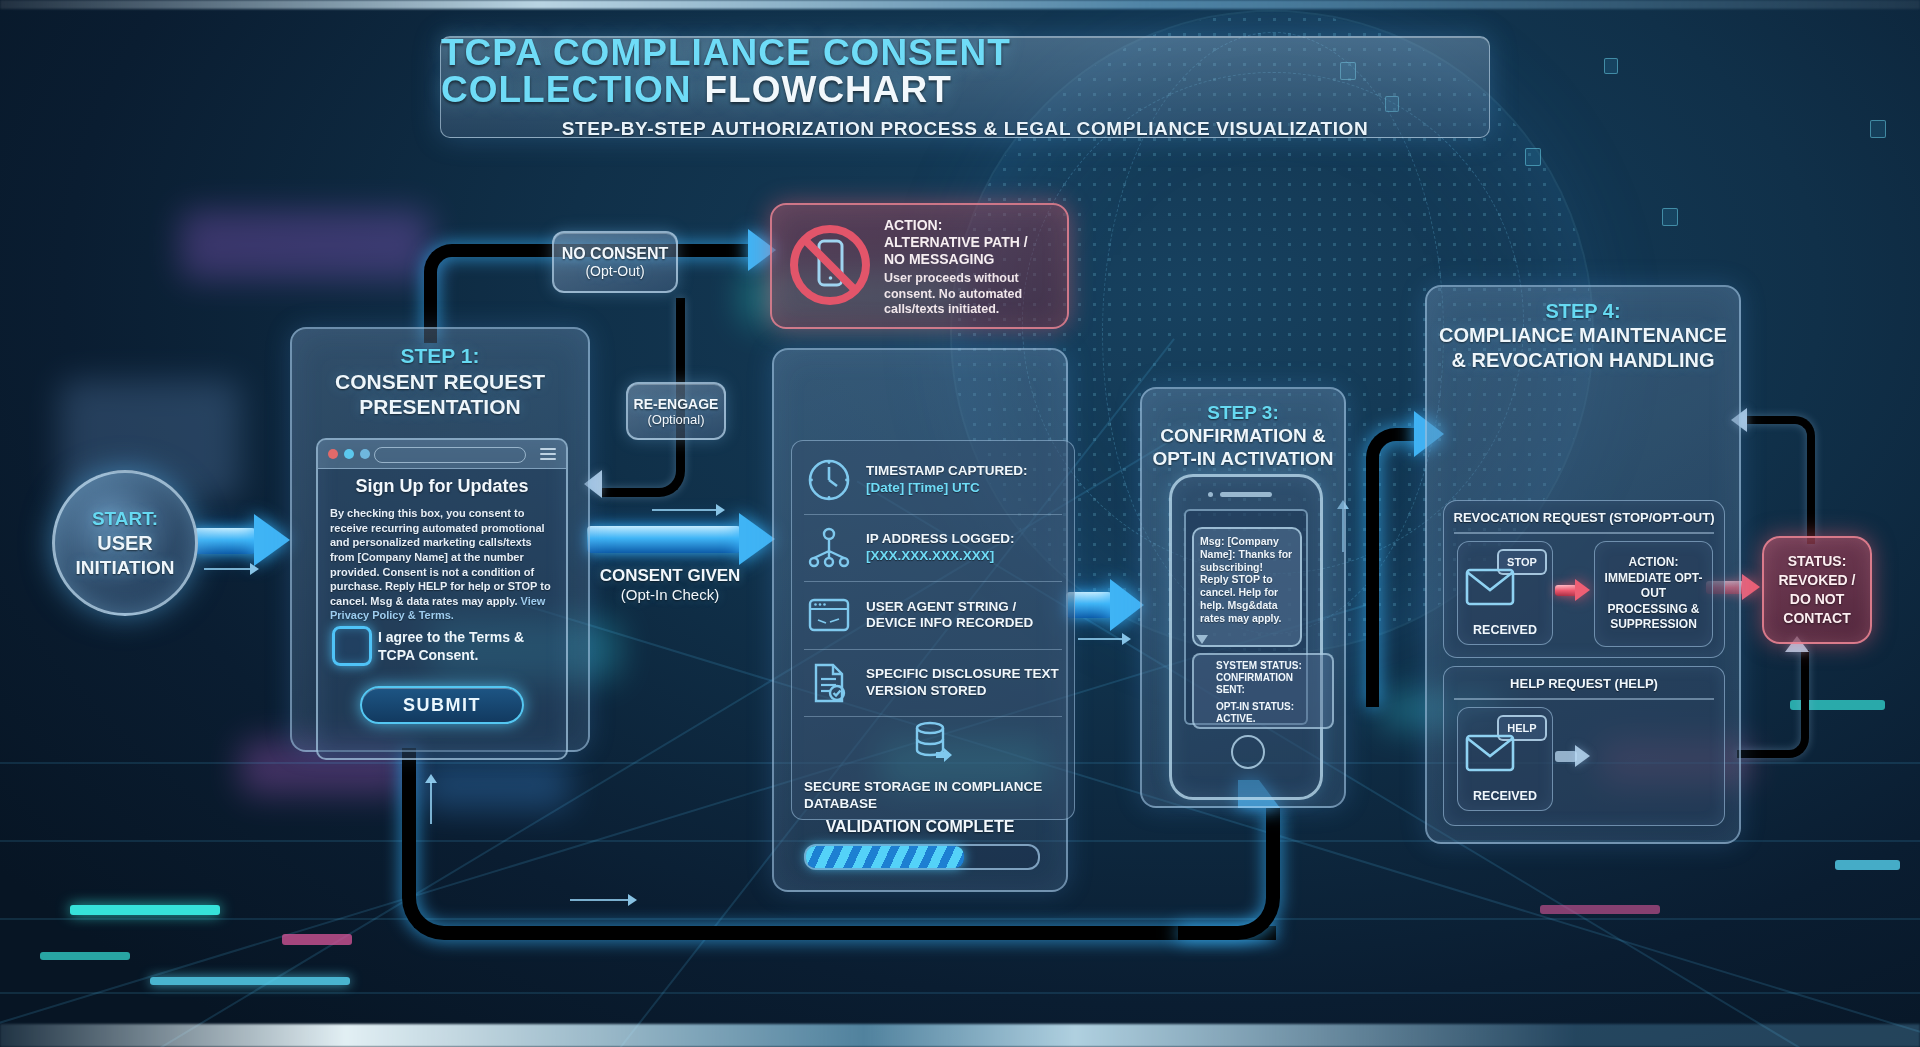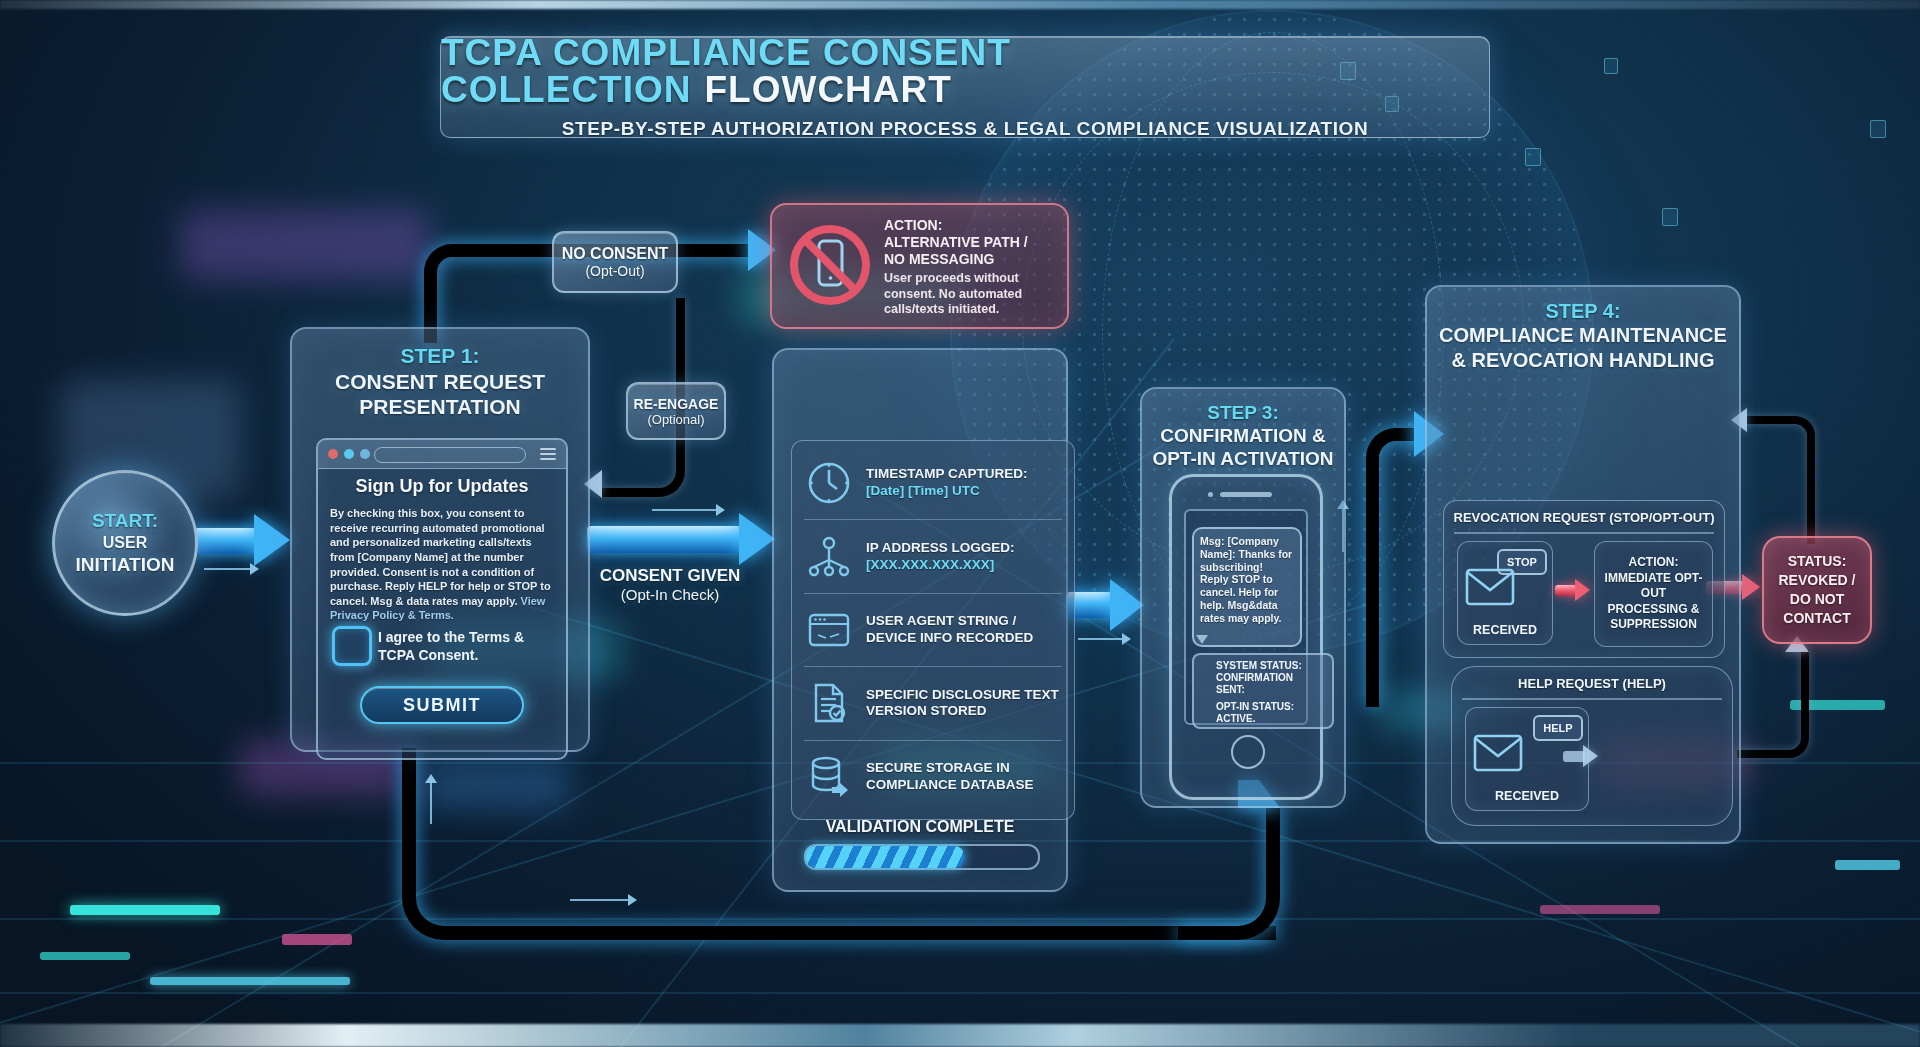--- a/index.html
+++ b/index.html
@@ -79,21 +79,21 @@
   .checkbox{position:absolute;width:34px;height:34px;border:3px solid #4fc3f7;border-radius:8px;
     box-shadow:0 0 12px rgba(79,195,247,.8), inset 0 0 10px rgba(79,195,247,.35);background:rgba(30,70,110,.4);}
   .submit{position:absolute;border:2.5px solid #54c7f2;border-radius:19px;color:#eaf7fe;
     background:linear-gradient(180deg,#1d5584,#123a60);font-weight:bold;font-size:18px;letter-spacing:1.5px;
     box-shadow:0 0 16px rgba(84,199,242,.8), inset 0 1px 0 rgba(255,255,255,.3);
     display:flex;align-items:center;justify-content:center;font-family:"Liberation Sans",sans-serif;}
   
   .audit-panel{position:absolute;border-radius:12px;border:1.5px solid rgba(172,210,240,.5);
     background:rgba(52,78,108,.40);display:flex;flex-direction:column;padding:6px 12px;}
   .audit-row{flex:1;display:flex;align-items:center;gap:12px;border-bottom:1px solid rgba(190,220,245,.35);}
-  .audit-row:last-child{border-bottom:none;}
+  .audit-row:last-child{border-bottom:none;flex-direction:column;}
   .audit-icon{width:50px;flex:0 0 50px;display:flex;align-items:center;justify-content:center;}
   .audit-label{font-size:13.5px;font-weight:bold;color:#f0f7fc;line-height:1.25;text-shadow:0 1px 1px rgba(0,0,0,.45);}
   .audit-value{color:#6fdcf7;}
   .progress{position:absolute;border:2px solid rgba(170,208,240,.7);border-radius:12px;background:rgba(25,48,75,.5);}
   .progress-fill{height:100%;border-radius:9px;
     background:repeating-linear-gradient(115deg,#54d2f8 0 9px,#1d7fd2 9px 17px);
     box-shadow:0 0 12px rgba(80,200,248,.9);}
   
   .phone{position:absolute;border:3px solid rgba(195,228,248,.75);border-radius:24px;
     background:rgba(42,70,100,.35);box-shadow:0 0 18px rgba(110,190,240,.3), inset 0 0 20px rgba(140,195,240,.12);}
@@ -212,21 +212,21 @@
   <div class="softpipe" style="left:1747px;top:416px;width:60px;height:120px;border-top:8px solid;border-right:8px solid;border-top-right-radius:20px;"></div>
   <div class="ah ah-soft" style="left:1731px;top:408px;border-top:12px solid transparent;border-bottom:12px solid transparent;border-right:16px solid rgba(190,218,244,.85);"></div>
   <div class="softpipe" style="left:1737px;top:650px;width:64px;height:100px;border-bottom:8px solid;border-right:8px solid;border-bottom-right-radius:20px;"></div>
   <div class="ah ah-soft" style="left:1785px;top:636px;border-left:12px solid transparent;border-right:12px solid transparent;border-bottom:16px solid rgba(190,218,244,.85);"></div>
 
   <div class="shaft-red" style="left:1706px;top:581px;width:38px;height:13px;"></div>
   <div class="ah ah-red" style="left:1742px;top:574px;border-top:13px solid transparent;border-bottom:13px solid transparent;border-left:18px solid #ef5f74;"></div>
 
   <div class="startcircle label-glow">
     <span class="cyan" style="font-size:19px;">START:</span>
-    <span class="white" style="font-size:16px;">USER</span>
+    <span class="white" style="font-size:20px;">USER</span>
     <span class="white" style="font-size:19px;">INITIATION</span>
   </div>
 
   <div class="pill label-glow" style="left:552px;top:231px;width:122px;height:58px;display:flex;flex-direction:column;justify-content:center;">
     <span style="font-size:16px;font-weight:bold;">NO CONSENT</span>
     <span style="font-size:14px;">(Opt-Out)</span>
   </div>
 
   <div class="redcard" style="left:770px;top:203px;width:295px;height:122px;">
     <span style="position:absolute;left:14px;top:16px;">
@@ -401,24 +401,24 @@
         </span>
         <div class="received-label">RECEIVED</div>
       </div>
       <div class="shaft-red" style="left:111px;top:84px;width:22px;height:11px;"></div>
       <div class="ah ah-red" style="left:131px;top:78px;border-top:11px solid transparent;border-bottom:11px solid transparent;border-left:15px solid #ef5f74;"></div>
       <div class="subbox" style="left:150px;top:40px;width:117px;height:104px;">
         <div class="action-text">ACTION: IMMEDIATE OPT-OUT PROCESSING &amp; SUPPRESSION</div>
       </div>
     </div>
 
-    <div class="subbox" style="left:24px;top:379px;width:280px;height:158px;border-radius:24px;">
+    <div class="subbox" style="left:16px;top:379px;width:280px;height:158px;border-radius:12px;">
       <div class="sec-head" style="top:9px;">HELP REQUEST (HELP)</div>
       <div class="sec-rule" style="left:10px;right:10px;top:31px;"></div>
-      <div class="subbox" style="left:13px;top:40px;width:94px;height:102px;padding-left:28px;">
+      <div class="subbox" style="left:13px;top:40px;width:94px;height:102px;">
         <div class="msg-bubble" style="right:5px;top:7px;width:46px;height:22px;">HELP</div>
         <span style="position:absolute;left:7px;top:26px;">
           <svg width="50" height="38" viewBox="0 0 50 38">
               <rect x="2" y="2" width="46" height="34" rx="3" fill="none" stroke="#8fd2f2" stroke-width="2.6"></rect>
               <path d="M2 4 L25 22 L48 4" fill="none" stroke="#8fd2f2" stroke-width="2.6"></path>
             </svg>
         </span>
         <div class="received-label">RECEIVED</div>
       </div>
       <div class="shaft-soft" style="left:111px;top:84px;width:22px;height:11px;"></div>

